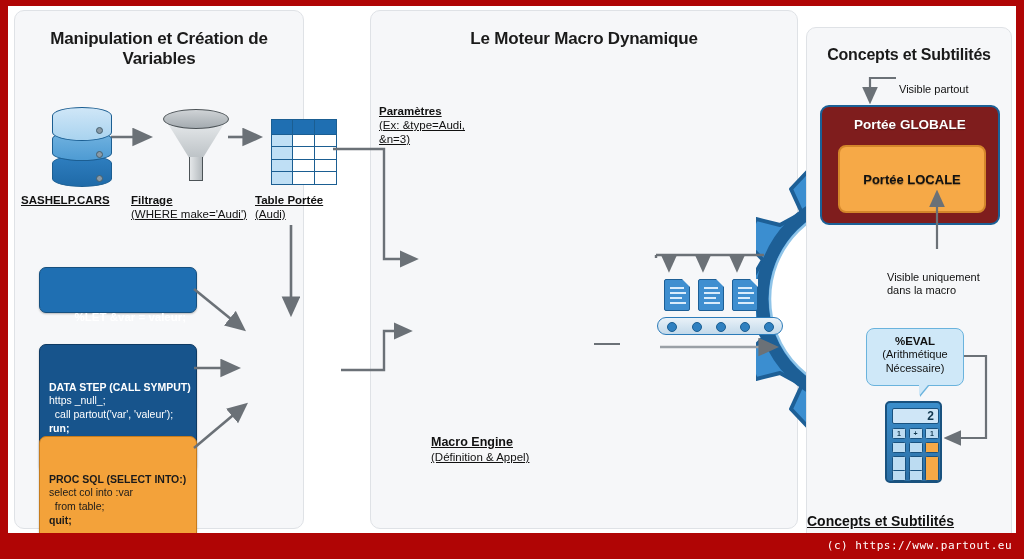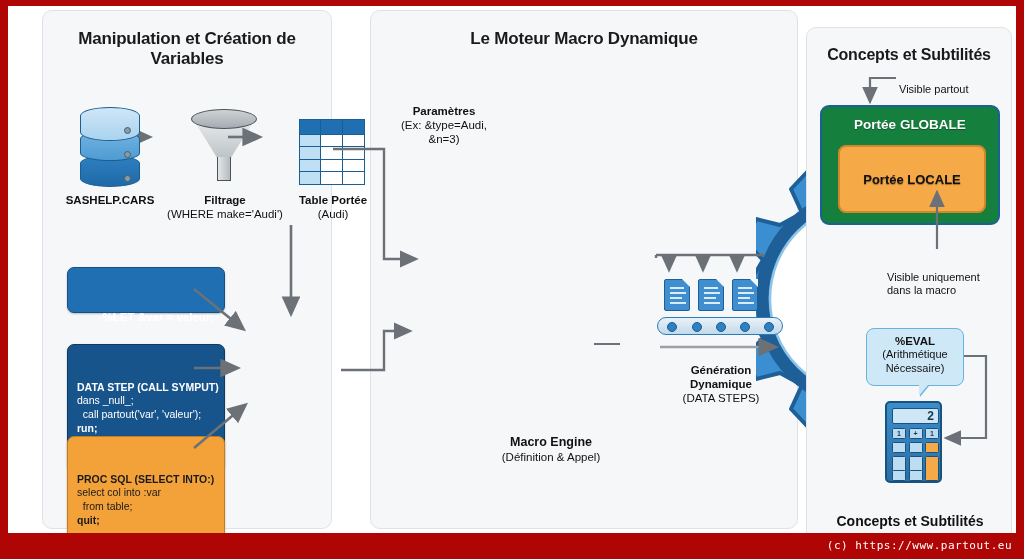--- a/index.html
+++ b/index.html
@@ -36,43 +36,43 @@
     padding-right: 12px;
   }
 
   
   .panel {
     position: absolute;
     background: #f6f7f9;
     border: 1px solid #dfe2e6;
     border-radius: 10px;
   }
-  #panel-left   { left: 6px;   top: 4px;  width: 290px; height: 519px; margin-left: 28px; }
+  #panel-left   { left: 6px;   top: 4px;  width: 290px; height: 519px; }
   #panel-center { left: 362px; top: 4px;  width: 428px; height: 519px; }
   #panel-right  { left: 798px; top: 4px;  width: 206px; height: 519px; margin-top: 17px; }
 
   .panel-title {
     position: absolute;
     width: 100%;
     text-align: center;
     font-weight: bold;
     color: #1a1a1a;
     font-size: 17px;
     top: 18px;
     letter-spacing: -0.2px;
   }
   #panel-right .panel-title { font-size: 16px; }
 
   
   .cap {
     position: absolute;
-    text-align: center;
     font-size: 11.5px;
     color: #111;
     line-height: 1.22;
+    text-decoration: underline;
   }
   .cap .b { font-weight: bold; display:block; }
   .cap .n { font-weight: normal; display:block; }
 
   
   #db { position: absolute; left: 37px; top: 96px; width: 60px; height: 82px; }
   .db-tier {
     position: absolute; left: 0; width: 60px; height: 26px;
     border: 1.6px solid #1b5e92;
     border-radius: 50% / 26%;
@@ -207,21 +207,21 @@
   .docico { position: absolute; width: 26px; height: 32px;
             background: #3f8fd0; border: 1.5px solid #1d5f96; border-radius: 2px; }
   .docico::after { content:""; position:absolute; right:-1px; top:-1px;
             border-width: 0 8px 8px 0; border-style: solid;
             border-color: #f6f7f9 #f6f7f9 transparent transparent; }
   .docline { position: absolute; left: 5px; height: 2.4px; background: #d9ecfb; }
 
   
   #scope-global {
     position: absolute; left: 812px; top: 99px; width: 180px; height: 120px;
-    background: #15803d; border: 2px solid #1b6197; border-radius: 9px;
+    background: #7f1d1d; border: 2px solid #1b6197; border-radius: 9px;
   }
   #scope-global .t {
     position: absolute; width: 100%; top: 10px; text-align: center;
     color: #ffffff; font-weight: bold; font-size: 13.5px;
     text-shadow: 0 1px 1px rgba(0,0,0,.35);
   }
   #scope-local {
     position: absolute; left: 16px; top: 38px; width: 148px; height: 68px;
     background: #f6a947; border: 2px solid #d4862a; border-radius: 8px;
   }
@@ -328,21 +328,21 @@
         <span class="b">Table Portée</span>
         <span class="n">(Audi)</span>
       </div>
 
       <div class="codebox" id="cb-let">
         <span>%LET &amp;var = valeur;</span>
       </div>
 
       <div class="codebox" id="cb-ds">
 <span class="hd">DATA STEP (CALL SYMPUT)</span>
-<span>dans _null_;</span>
+<span>https _null_;</span>
 <span>  call partout('var', 'valeur');</span>
 <span class="kw">run;</span>
       </div>
 
       <div class="codebox" id="cb-sql">
 <span class="hd">PROC SQL (SELECT INTO:)</span>
 <span>select col into :var</span>
 <span>  from table;</span>
 <span class="kw">quit;</span>
       </div>
@@ -459,25 +459,20 @@
         <div class="docline" style="top:17px; width:12px;"></div>
         <div class="docline" style="top:22px; width:16px;"></div>
       </div>
       <div class="docico" style="left:361px; top:268px;">
         <div class="docline" style="top:7px;  width:14px;"></div>
         <div class="docline" style="top:12px; width:16px;"></div>
         <div class="docline" style="top:17px; width:12px;"></div>
         <div class="docline" style="top:22px; width:16px;"></div>
       </div>
 
-      <div class="cap" style="left:286px; top:352px; width:128px;">
-        <span class="b">Génération</span>
-        <span class="b">Dynamique</span>
-        <span class="n">(DATA STEPS)</span>
-      </div>
 
       <div class="cap" style="left:60px; top:424px; width:240px; font-size:12.5px;">
         <span class="b">Macro Engine</span>
         <span class="n" style="font-size:11.5px;">(Définition &amp; Appel)</span>
       </div>
     </section>
 
     <section class="panel" id="panel-right">
       <div class="panel-title">Concepts et Subtilités</div>
 

